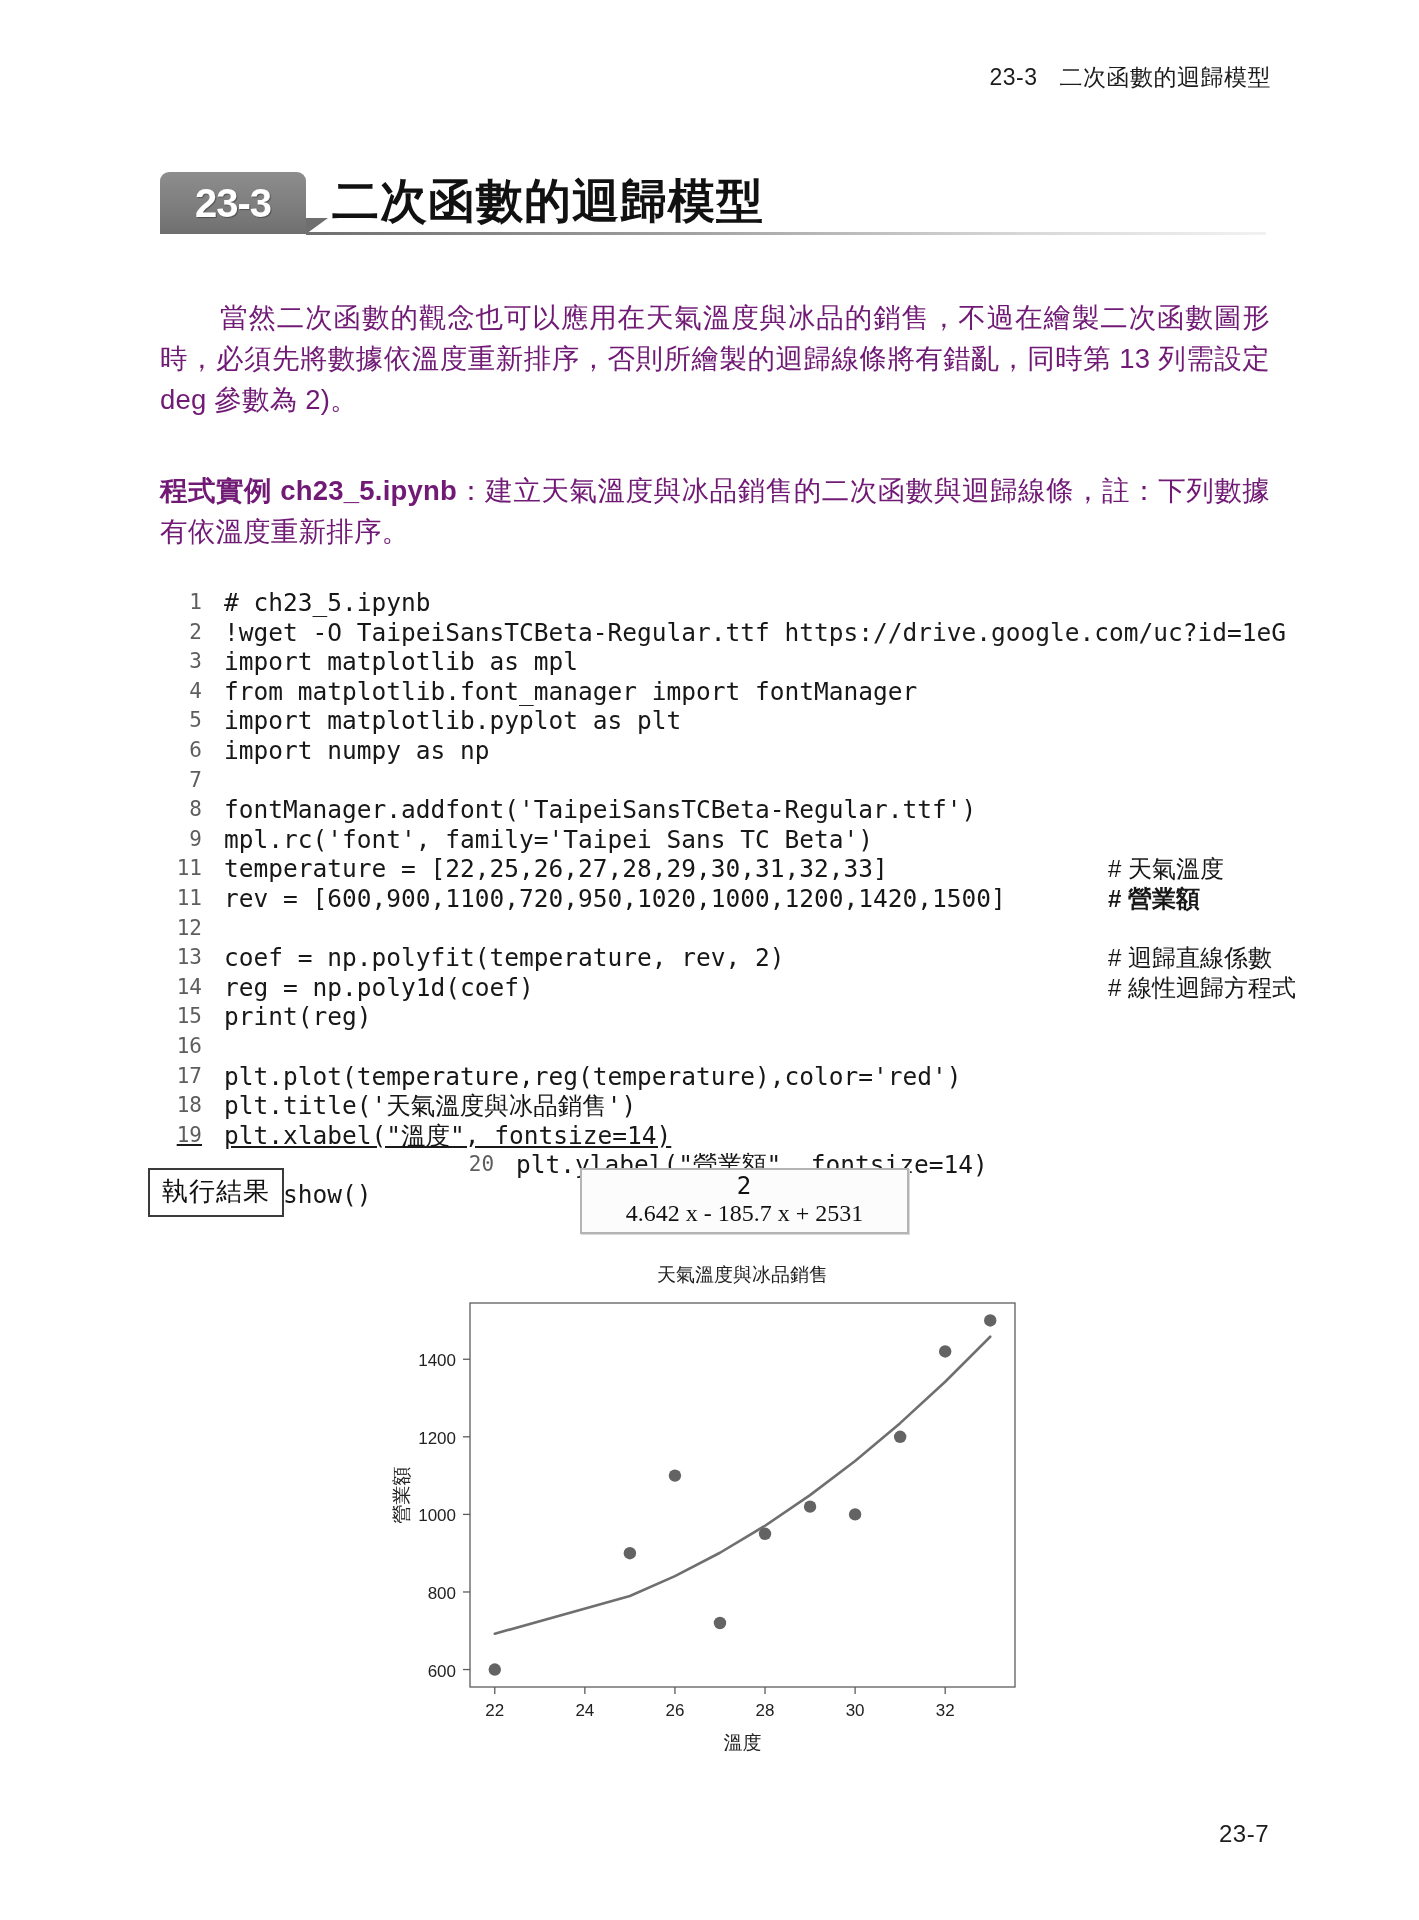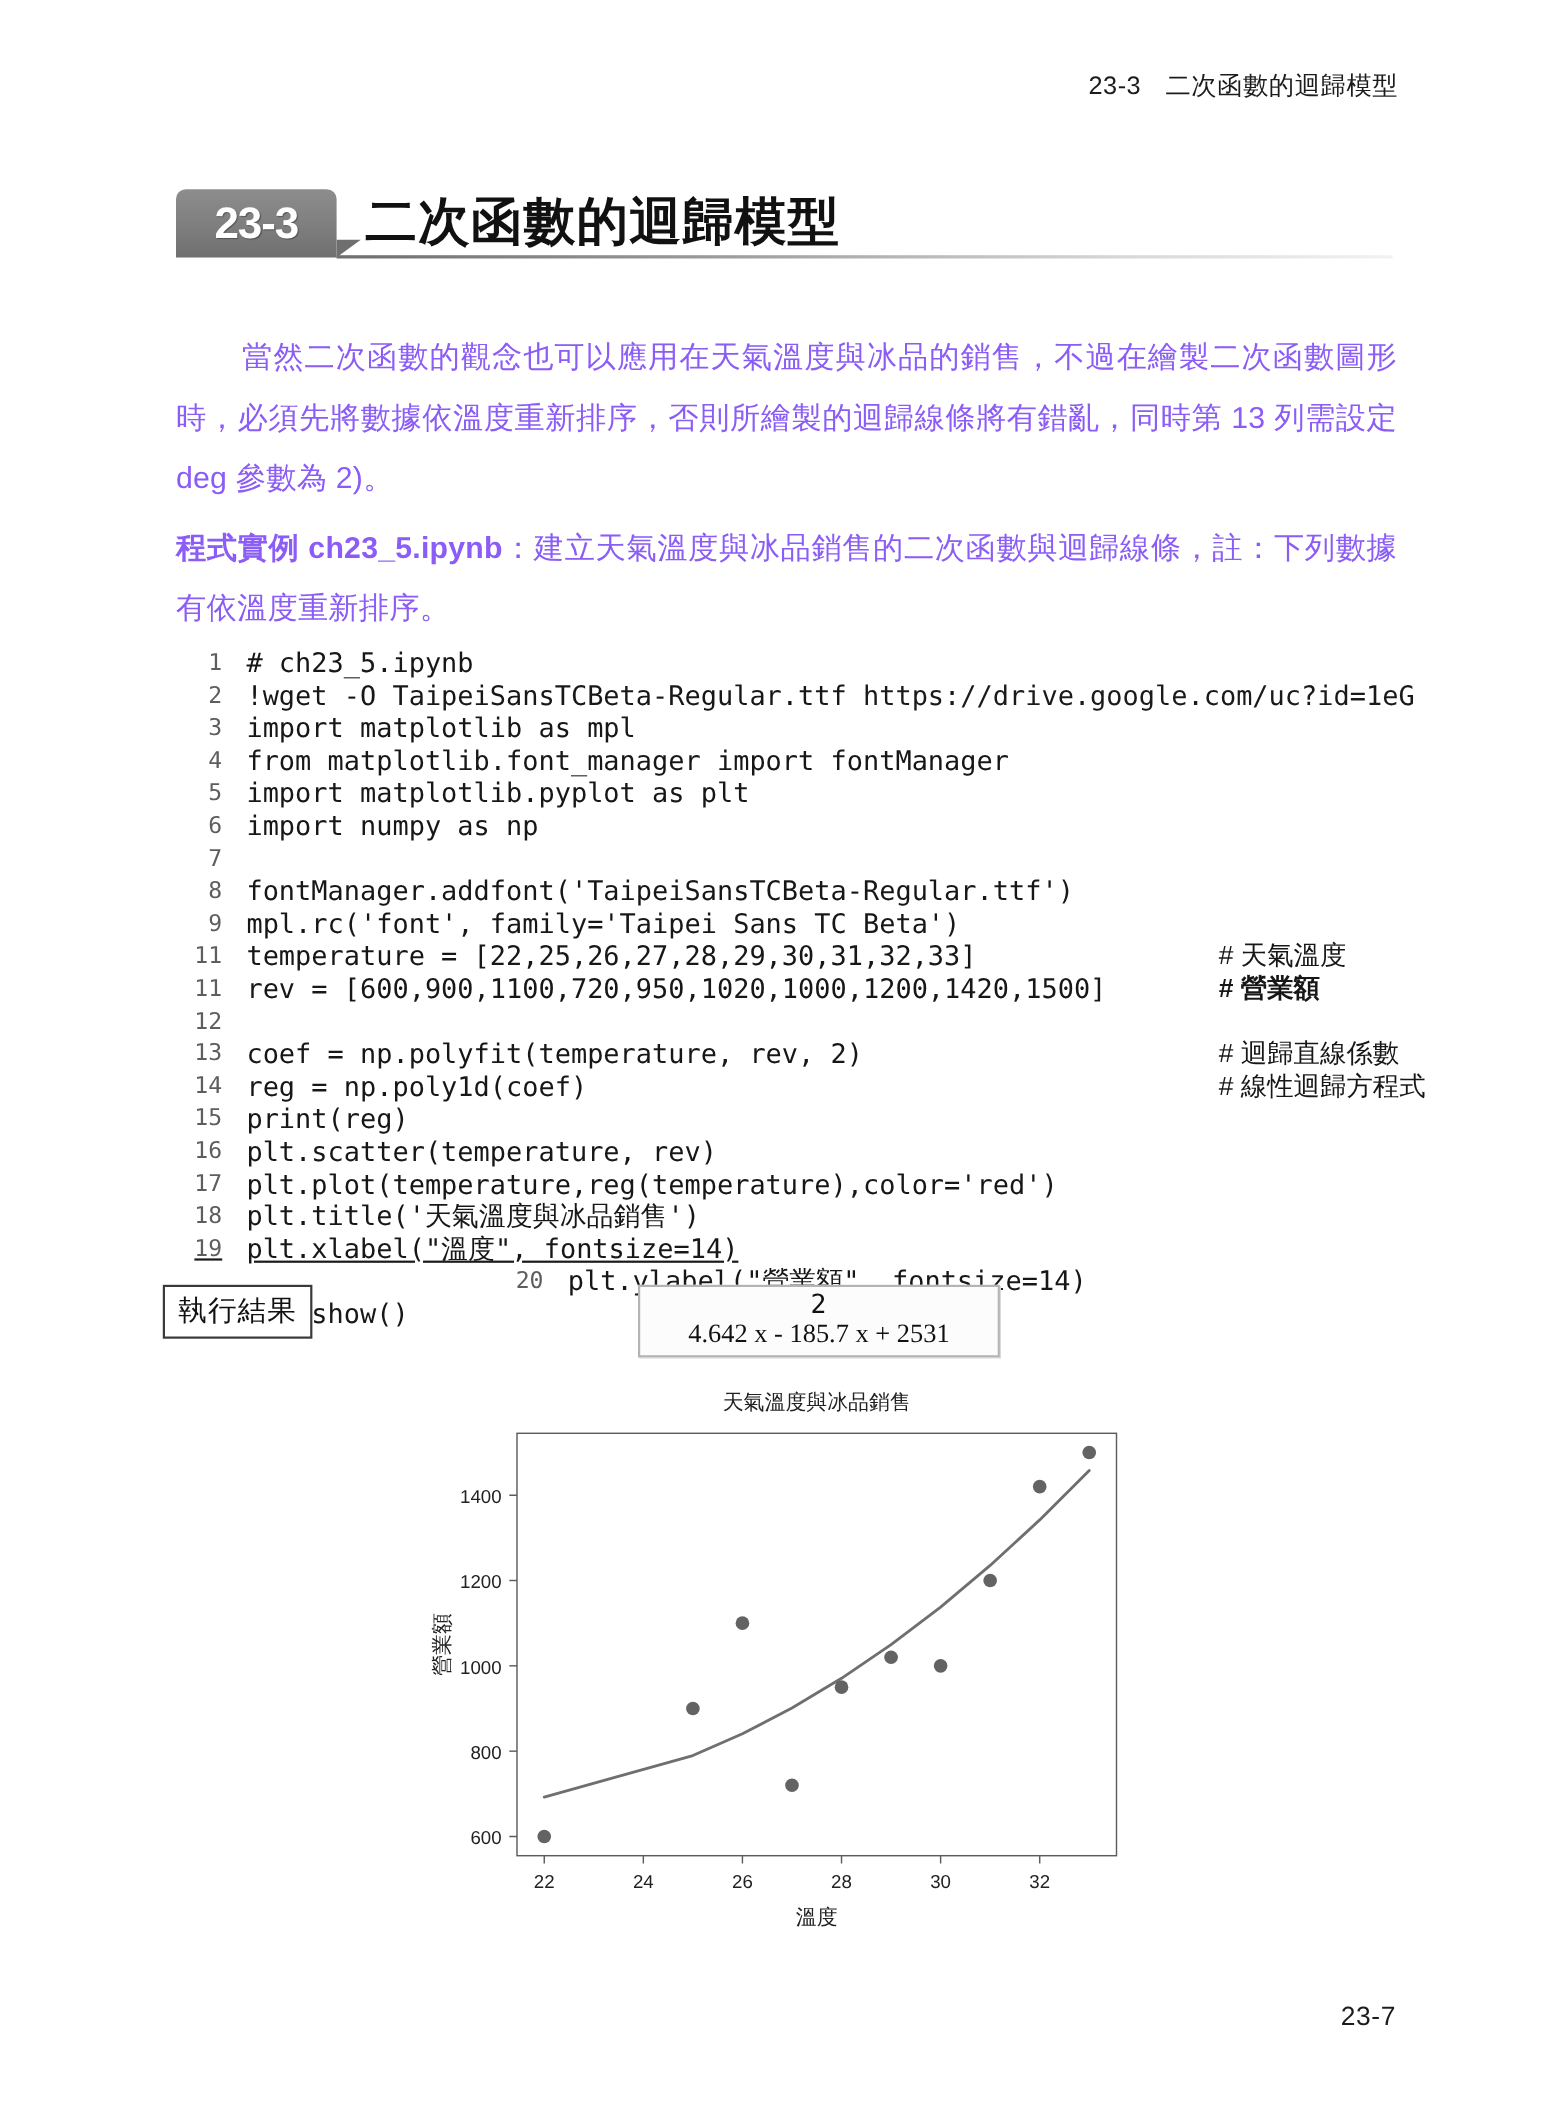--- a/index.html
+++ b/index.html
@@ -40,21 +40,21 @@
     white-space:nowrap;
   }
   .sec-rule{
     position:absolute;left:146px;top:60px;width:960px;height:3px;
     background:linear-gradient(90deg,#6f6f6f 0%,#9a9a9a 35%,#d8d8d8 75%,#f2f2f2 100%);
   }
 
   
   .para{
     position:absolute;left:160px;width:1110px;
-    font-size:27.5px;line-height:55px;color:#8b5cf6;
+    font-size:27.5px;line-height:41px;color:#701a75;
     text-align:justify;letter-spacing:.2px;
   }
   #para1{top:297px;text-indent:60px;}
   #para2{top:470px;}
   #para2 b{font-weight:bold;}
 
   
   .code{
     position:absolute;left:150px;top:588px;width:1130px;
     font-family:"DejaVu Sans Mono","Liberation Mono",monospace;
@@ -138,21 +138,21 @@
       <span class="cmt-col cmt-han" style="top: 266.4px;"># 天氣溫度</span>
       <div class="cline" style="position: relative;"><span class="lno">11</span><span class="ctext">temperature = [22,25,26,27,28,29,30,31,32,33]</span></div>
       <span class="cmt-col cmt-han" style="top: 296px; font-weight: bold;"># 營業額</span>
       <div class="cline" style="position: relative;"><span class="lno">11</span><span class="ctext">rev = [600,900,1100,720,950,1020,1000,1200,1420,1500]</span></div>
       <div class="cline" style="position: relative;"><span class="lno">12</span><span class="ctext"></span></div>
       <span class="cmt-col cmt-han" style="top: 355.2px;"># 迴歸直線係數</span>
       <div class="cline" style="position: relative;"><span class="lno">13</span><span class="ctext">coef = np.polyfit(temperature, rev, 2)</span></div>
       <span class="cmt-col cmt-han" style="top: 384.8px;"># 線性迴歸方程式</span>
       <div class="cline" style="position: relative;"><span class="lno">14</span><span class="ctext">reg = np.poly1d(coef)</span></div>
       <div class="cline" style="position: relative;"><span class="lno">15</span><span class="ctext">print(reg)</span></div>
-      <div class="cline" style="position: relative;"><span class="lno">16</span><span class="ctext">plt.scatter(temperature, rev)</span></div>
+      <div class="cline" style="position: relative;"><span class="lno">16</span></div>
       <div class="cline" style="position: relative;"><span class="lno">17</span><span class="ctext">plt.plot(temperature,reg(temperature),color='red')</span></div>
       <div class="cline" style="position: relative;"><span class="lno">18</span><span class="ctext">plt.title('天氣溫度與冰品銷售')</span></div>
       <div class="cline" style="position: relative; text-decoration: underline;"><span class="lno">19</span><span class="ctext">plt.xlabel("溫度", fontsize=14)</span></div>
       <div class="cline" style="position: relative; justify-content: center;"><span class="lno">20</span><span class="ctext">plt.ylabel("營業額", fontsize=14)</span></div>
       <div class="cline" style="position: relative;"><span class="lno">21</span><span class="ctext">plt.show()</span></div>
     </div>
 
   <div class="result-badge">執行結果</div>
 
   <div class="polybox">

